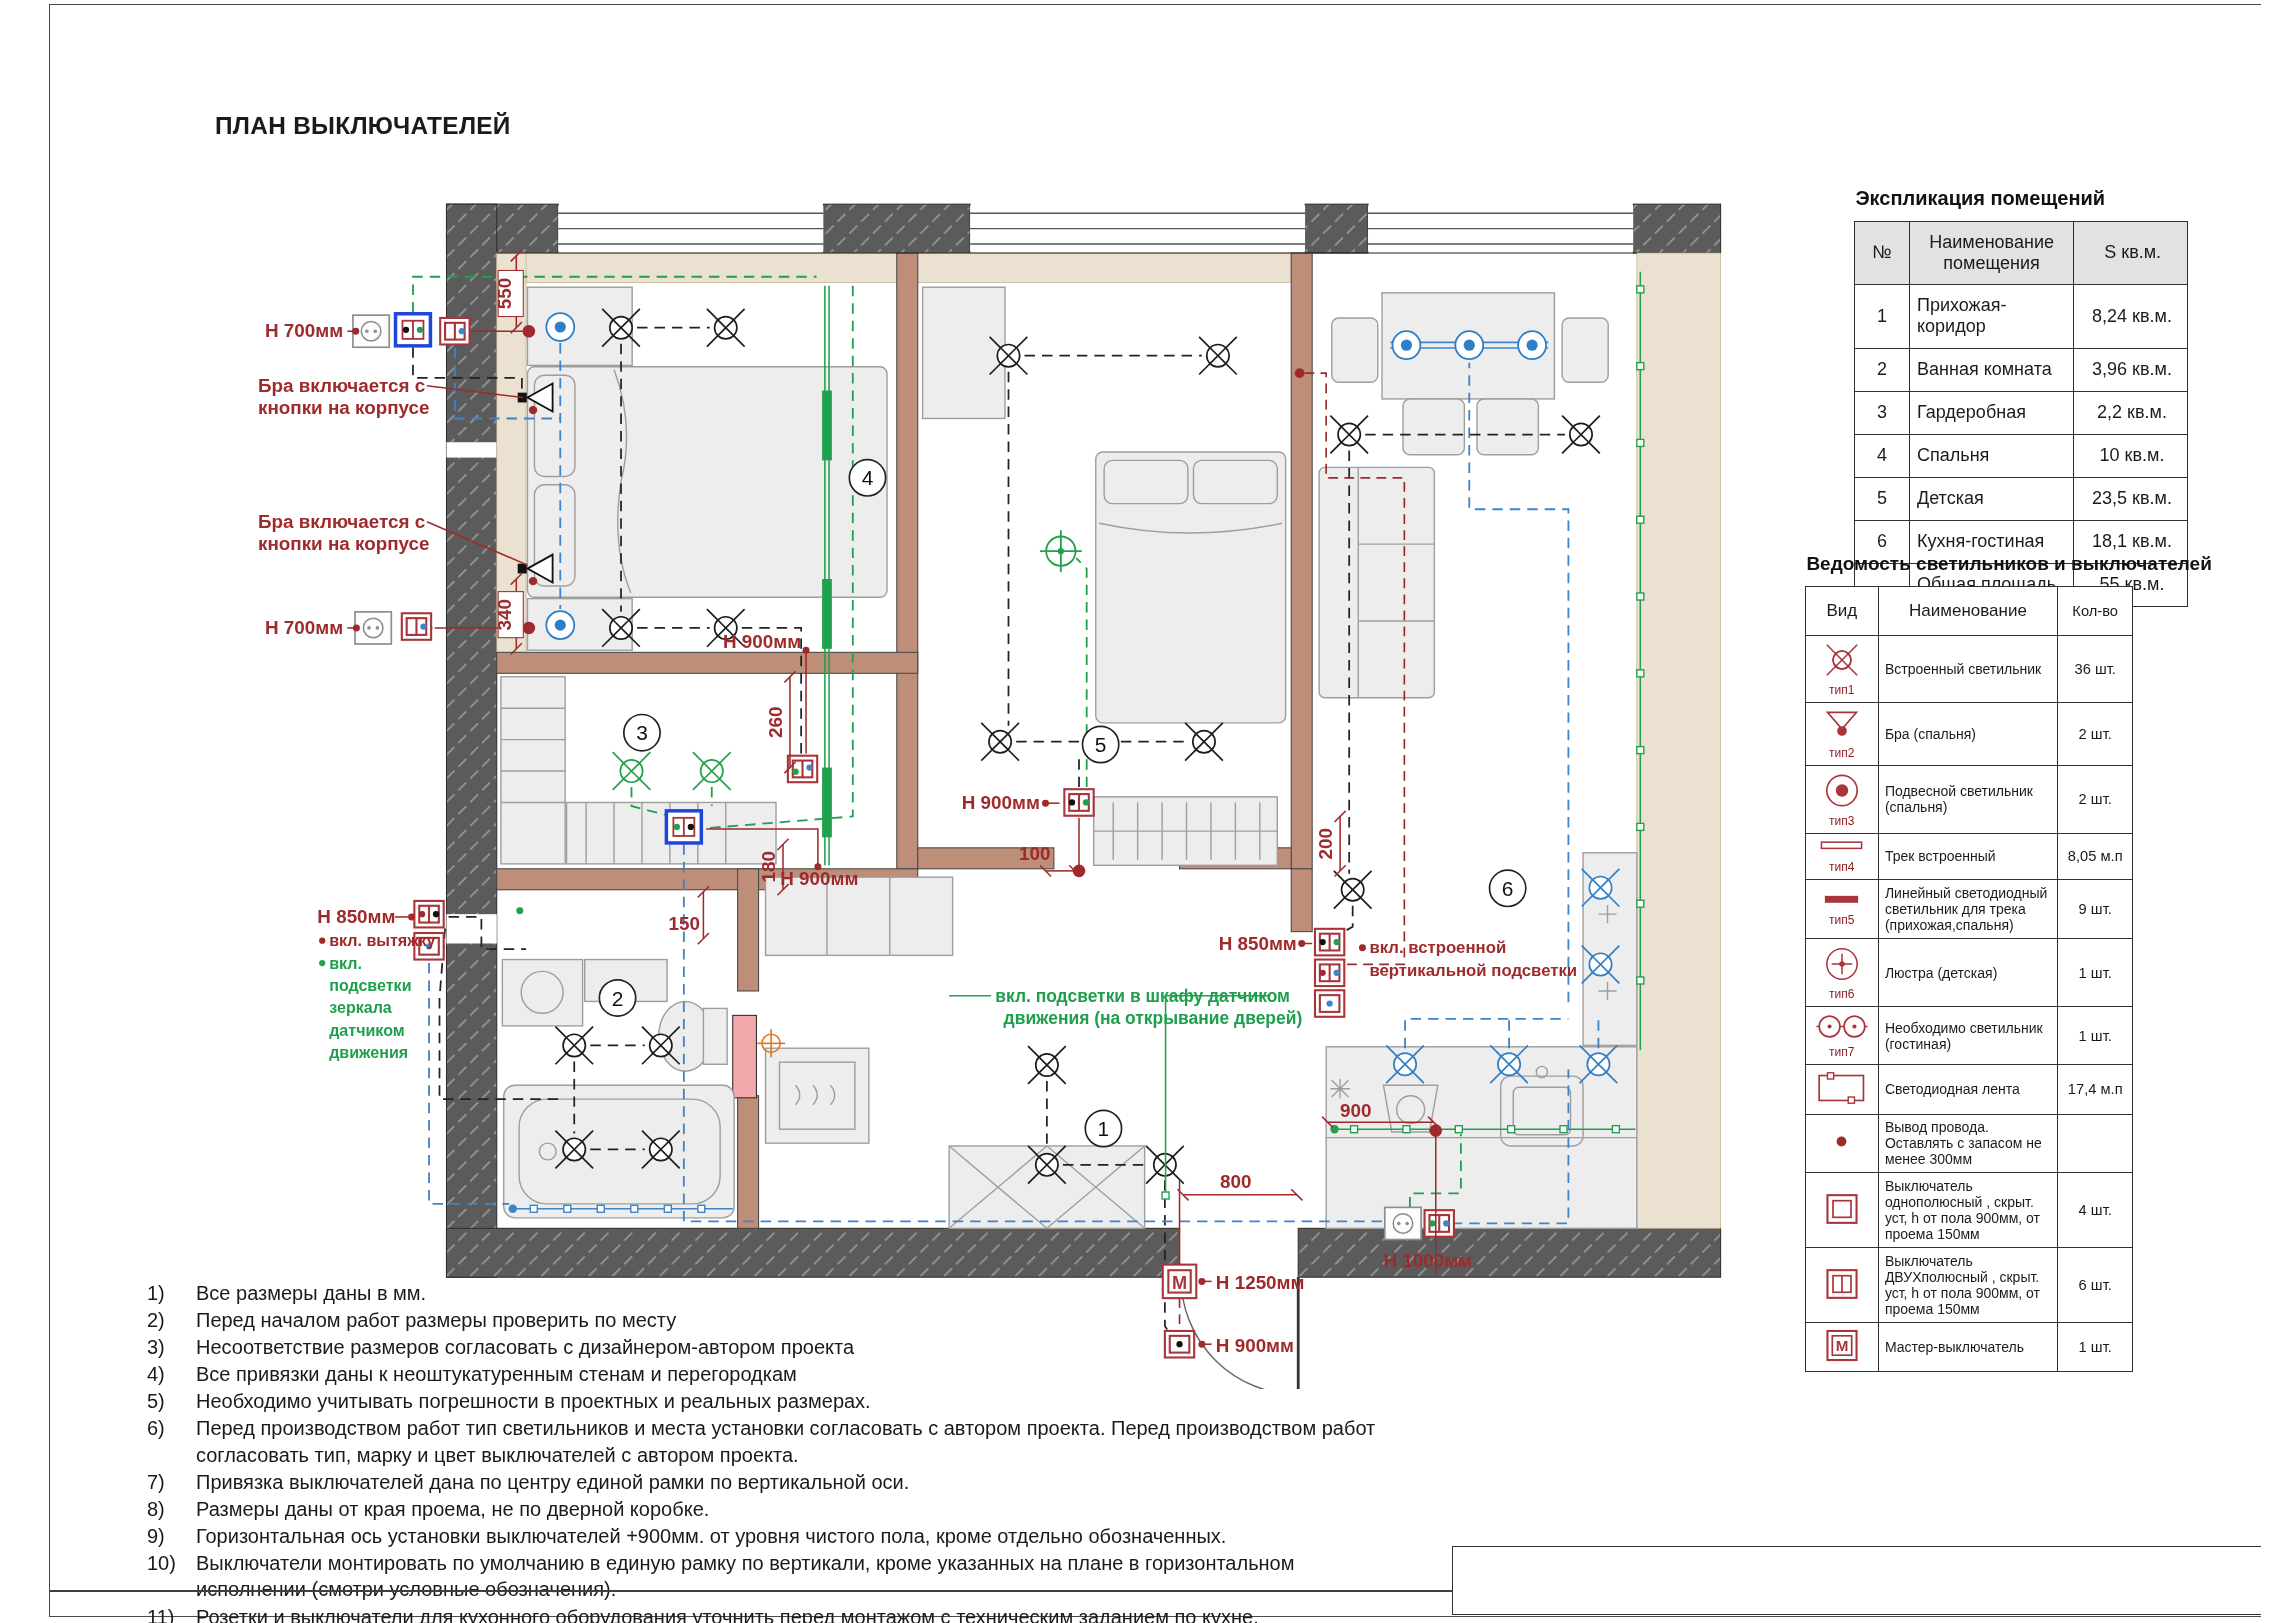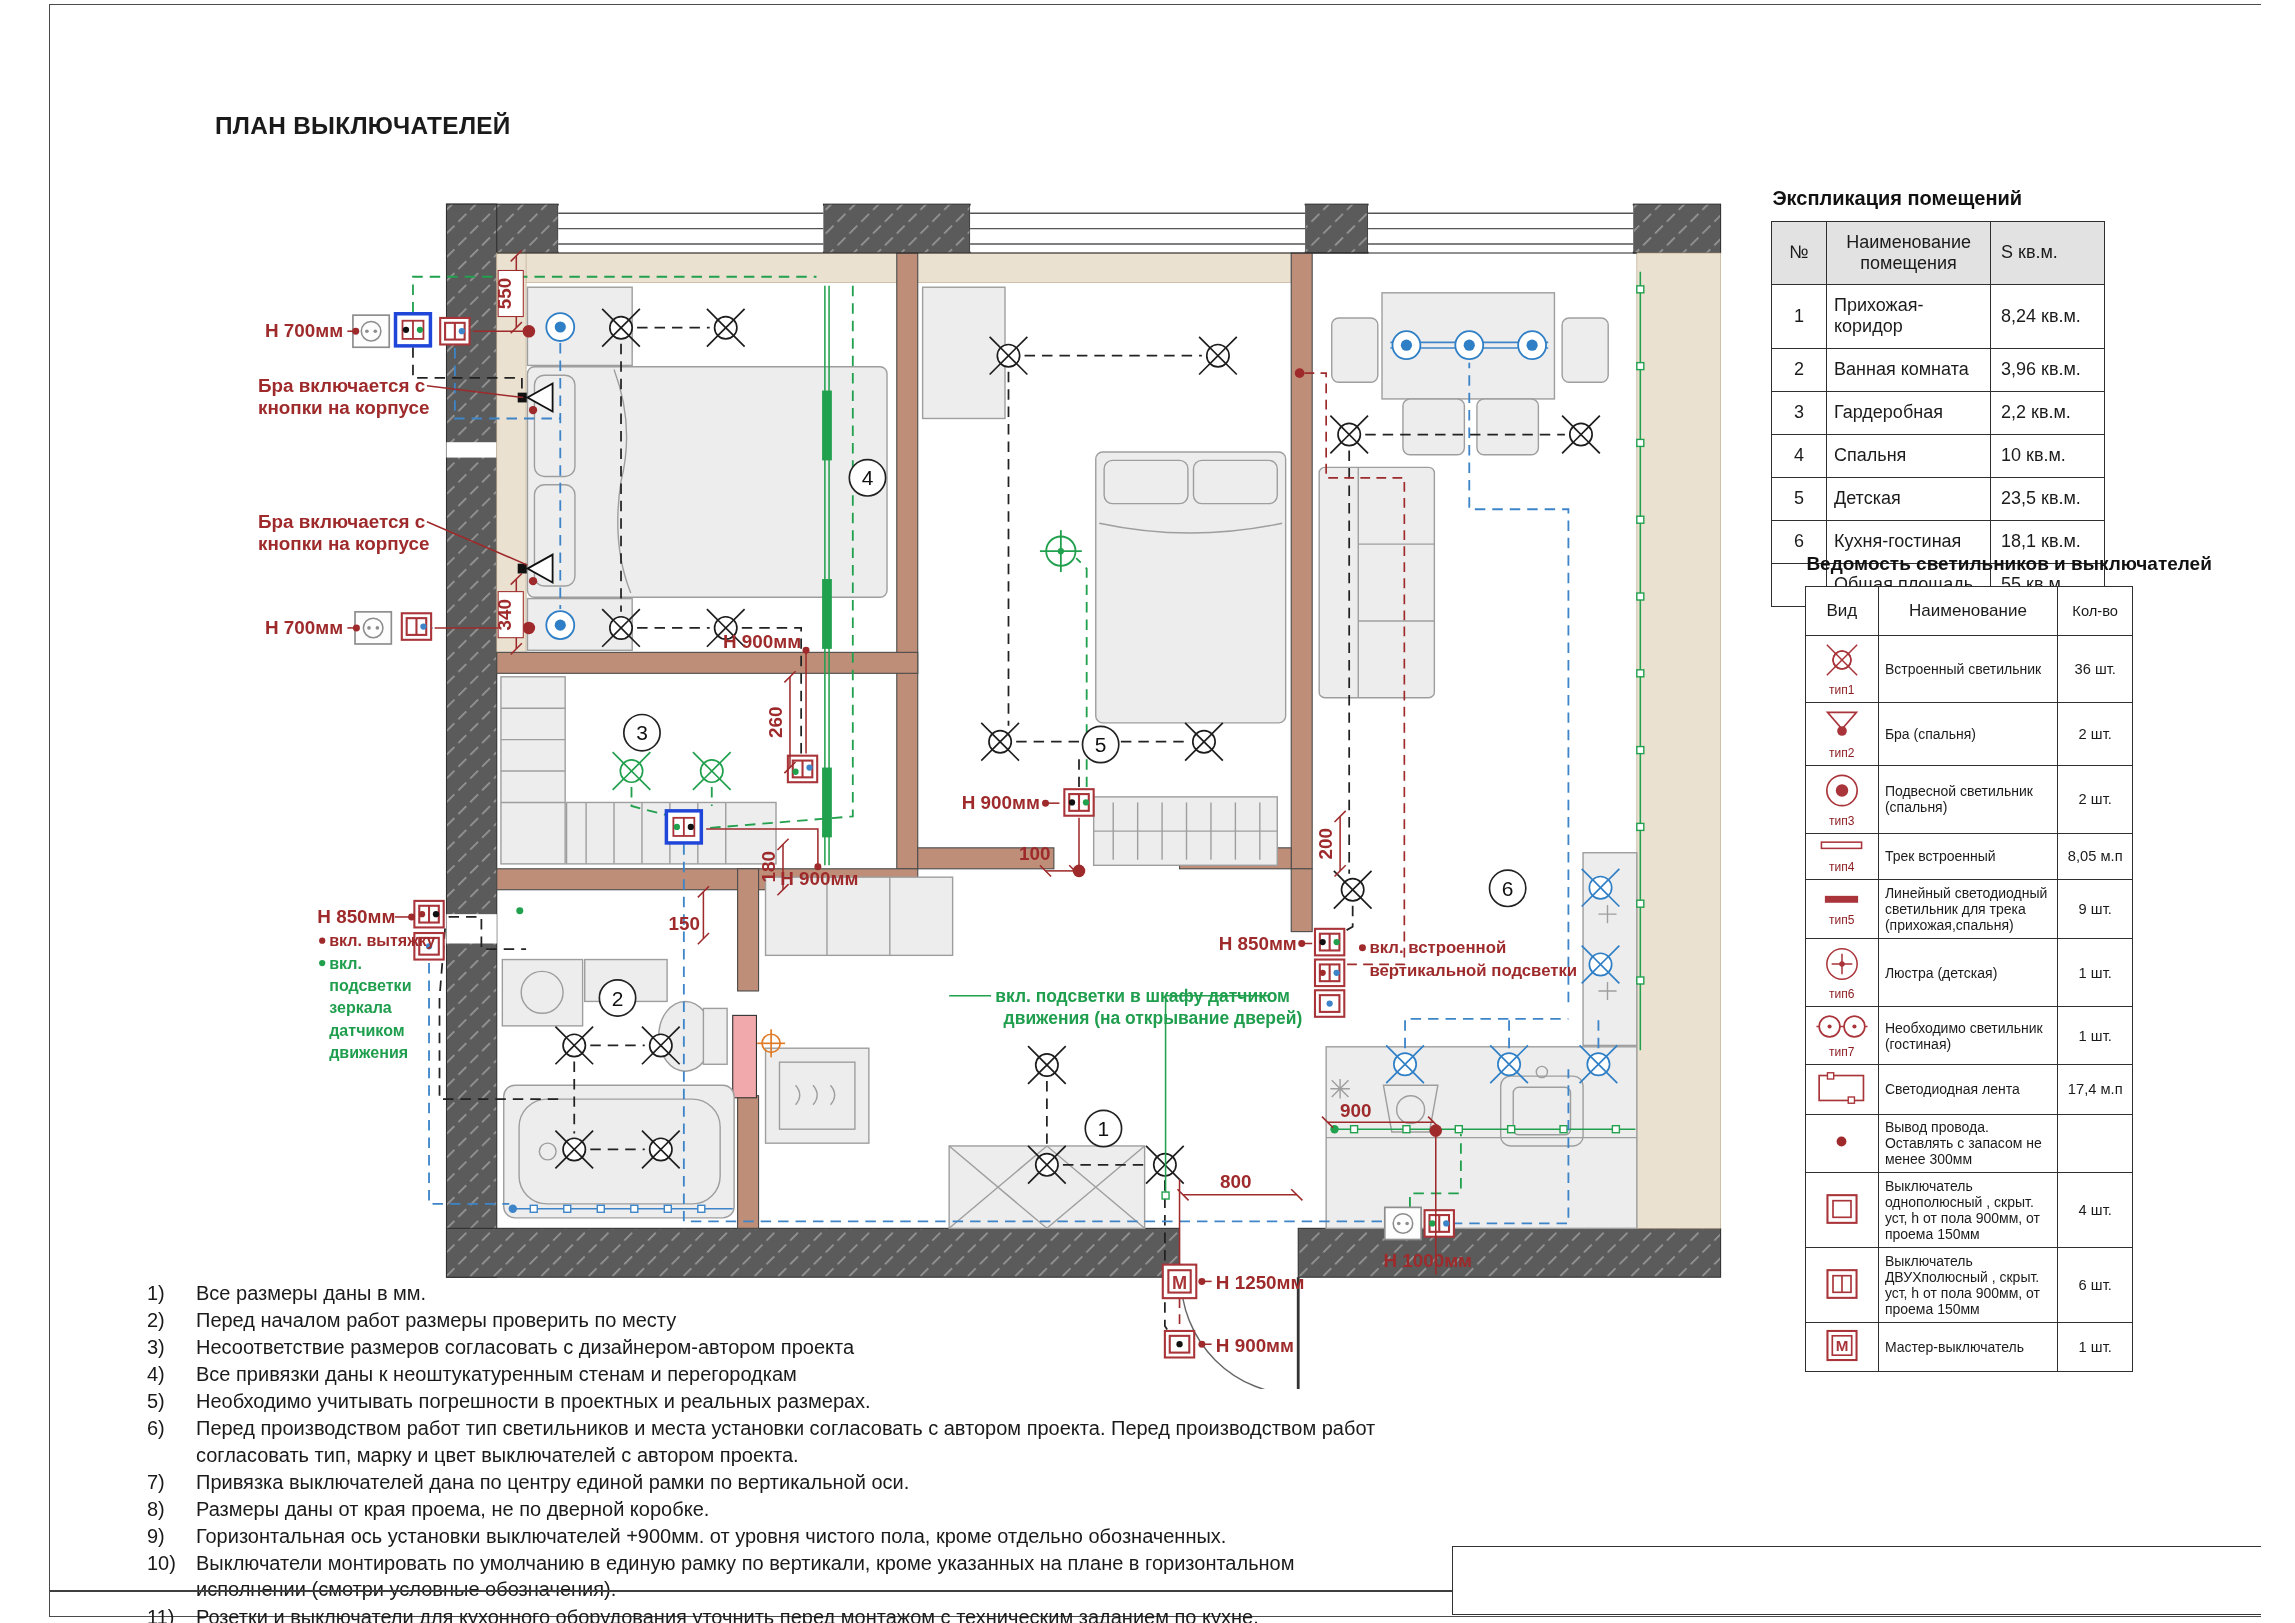--- a/index.html
+++ b/index.html
@@ -10,21 +10,21 @@
   .pagetitle{position:absolute;left:215px;top:112px;font-size:24.4px;font-weight:bold;color:#1a1a1a;letter-spacing:0.3px;}
   
   .panel{position:absolute;}
   .ptitle{font-size:20px;font-weight:bold;color:#111;margin:0 0 11.2px 1.4px;}
   table.tbl{border-collapse:collapse;background:#fff;}
   .tbl td,.tbl th{border:1.5px solid #2f2f2f;color:#1b1b1b;vertical-align:middle;}
   #expl-table{width:334px;}
   #expl-table th{background:#e2e2e2;font-weight:normal;font-size:18px;padding:9.8px 5.6px;}
   #expl-table td{font-size:18px;padding:10.5px 7px;}
   #expl-table .c-num{width:40px;text-align:center;}
-  #expl-table .c-area{width:96px;text-align:left;padding-left:9.8px;}
+  #expl-table .c-area{width:96px;text-align:center;padding-left:9.8px;}
   #fixt-table{width:328px;}
   #fixt-table th{font-weight:normal;font-size:17px;padding:14px 5.6px;background:#fff;}
   #fixt-table td{font-size:14px;padding:4.9px 6.3px;}
   #fixt-table .c-kind{width:59px;text-align:center;}
   #fixt-table .c-qty{width:61px;text-align:center;font-size:14.7px;}
   .typelbl{display:block;font-size:12px;color:#8d1f23;margin-top:0.7px;}
   
   .notes{position:absolute;left:147px;top:1280px;width:1257px;}
   .note{display:grid;grid-template-columns:49px 1fr;font-size:20px;line-height:1.32;color:#1a1a1a;margin-bottom:0.7px;}
   .note .num{}
@@ -583,21 +583,21 @@
           <circle cx="1217" cy="797" r="26" fill="#fff" stroke="#222" stroke-width="2.4"></circle>
           <text class="roomn" x="1217" y="808" text-anchor="middle">5</text>
         </g>
       <g>
           <circle cx="1800" cy="1003" r="26" fill="#fff" stroke="#222" stroke-width="2.4"></circle>
           <text class="roomn" x="1800" y="1014" text-anchor="middle">6</text>
         </g>
     </g>
   </svg>
 
-  <div class="panel" style="left:1771px;top:187px;">
+  <div class="panel" style="left:1854px;top:187px;">
     <div class="ptitle">Экспликация помещений</div>
     <table class="tbl" id="expl-table">
       <thead>
           <tr>
         <th class="c-num">№</th>
         <th>Наименование помещения</th>
         <th class="c-area">S кв.м.</th>
       </tr>
         </thead>
       <tbody id="expl-body">

